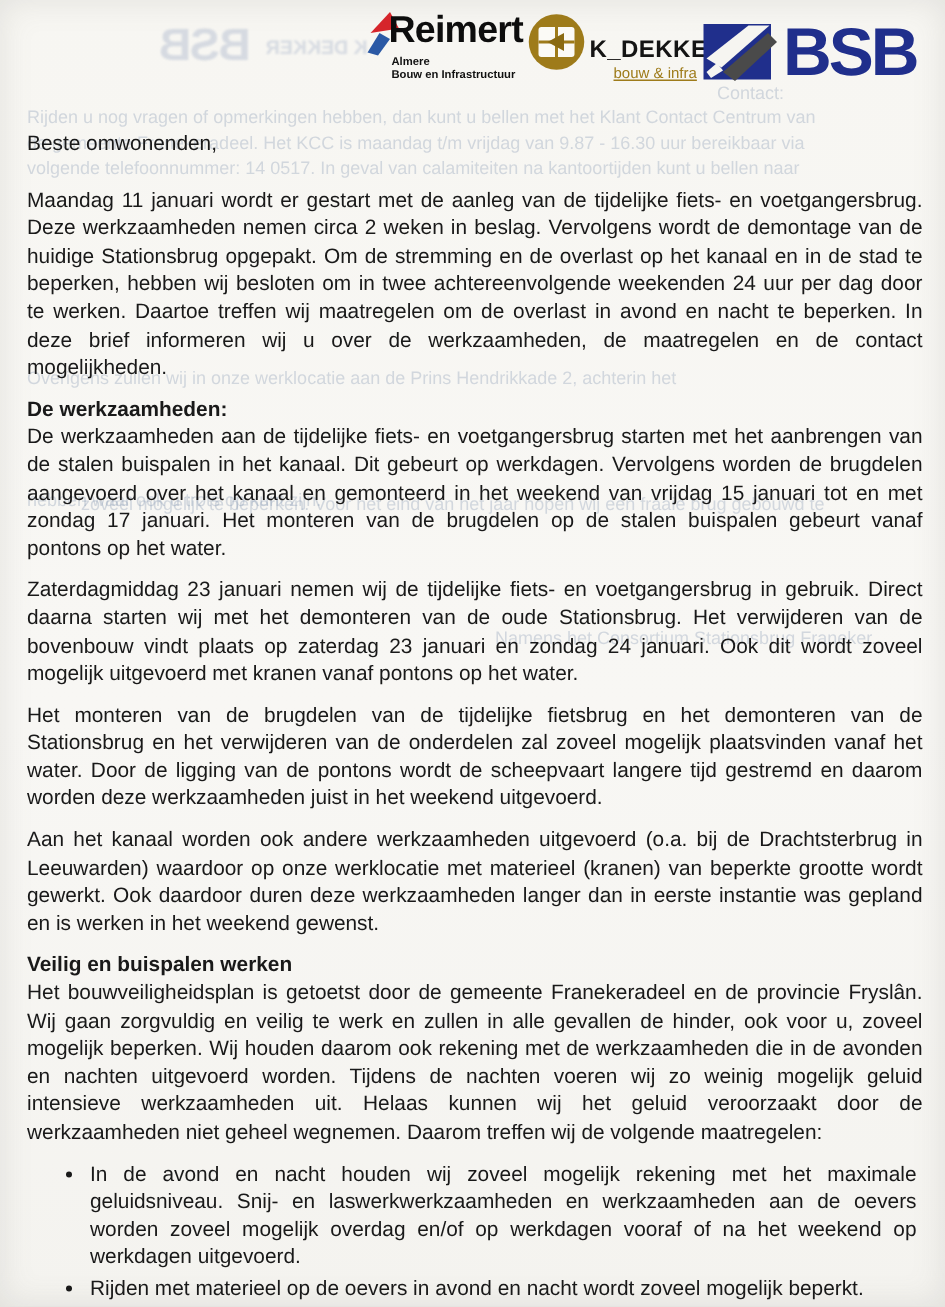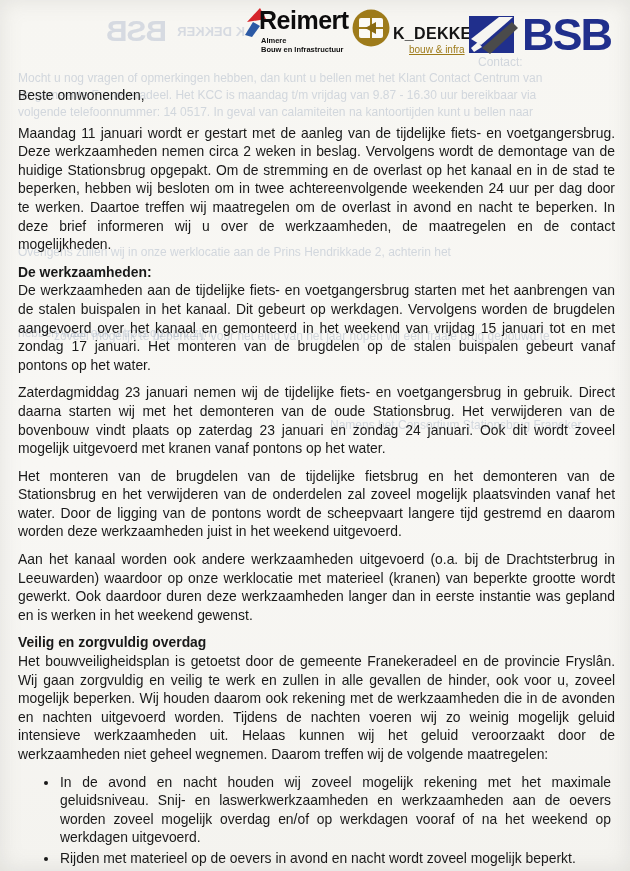--- a/index.html
+++ b/index.html
@@ -79,21 +79,21 @@
 <body>
 
 <div class="page">
 
   <div class="ghost">
     <div class="ghost-logos">
       <span class="gl-small">K DEKKER</span>
       <span class="gl-big">BSB</span>
     </div>
     <div class="ghost-line g0">Contact:</div>
-    <div class="ghost-line g1">Mocht u nog vragen of opmerkingen hebben, dan kunt u bellen met het Klant Contact Centrum van</div>
+    <div class="ghost-line g1">Rijden u nog vragen of opmerkingen hebben, dan kunt u bellen met het Klant Contact Centrum van</div>
     <div class="ghost-line g2">de gemeente Franekeradeel. Het KCC is maandag t/m vrijdag van 9.87 - 16.30 uur bereikbaar via</div>
     <div class="ghost-line g3">volgende telefoonnummer: 14 0517. In geval van calamiteiten na kantoortijden kunt u bellen naar</div>
     <div class="ghost-line g4">Overigens zullen wij in onze werklocatie aan de Prins Hendrikkade 2, achterin het</div>
     <div class="ghost-line g5">zoveel mogelijk te beperken. Voor het eind van het jaar hopen wij een fraaie brug gebouwd te</div>
     <div class="ghost-line g6">hebben waar ook u trots op kunt zijn.</div>
     <div class="ghost-line g7">Namens het Consortium Stationsbrug Franeker.</div>
   </div>
 
   <div class="header">
 
@@ -138,21 +138,21 @@
 
     <div class="heading">De werkzaamheden:</div>
     <p>De werkzaamheden aan de tijdelijke fiets- en voetgangersbrug starten met het aanbrengen van de stalen buispalen in het kanaal. Dit gebeurt op werkdagen. Vervolgens worden de brugdelen aangevoerd over het kanaal en gemonteerd in het weekend van vrijdag 15 januari tot en met zondag 17 januari. Het monteren van de brugdelen op de stalen buispalen gebeurt vanaf pontons op het water.</p>
 
     <p>Zaterdagmiddag 23 januari nemen wij de tijdelijke fiets- en voetgangersbrug in gebruik. Direct daarna starten wij met het demonteren van de oude Stationsbrug. Het verwijderen van de bovenbouw vindt plaats op zaterdag 23 januari en zondag 24 januari. Ook dit wordt zoveel mogelijk uitgevoerd met kranen vanaf pontons op het water.</p>
 
     <p>Het monteren van de brugdelen van de tijdelijke fietsbrug en het demonteren van de Stationsbrug en het verwijderen van de onderdelen zal zoveel mogelijk plaatsvinden vanaf het water. Door de ligging van de pontons wordt de scheepvaart langere tijd gestremd en daarom worden deze werkzaamheden juist in het weekend uitgevoerd.</p>
 
     <p>Aan het kanaal worden ook andere werkzaamheden uitgevoerd (o.a. bij de Drachtsterbrug in Leeuwarden) waardoor op onze werklocatie met materieel (kranen) van beperkte grootte wordt gewerkt. Ook daardoor duren deze werkzaamheden langer dan in eerste instantie was gepland en is werken in het weekend gewenst.</p>
 
-    <div class="heading">Veilig en zorgvuldig overdag</div>
+    <div class="heading">Veilig en buispalen werken</div>
     <p>Het bouwveiligheidsplan is getoetst door de gemeente Franekeradeel en de provincie Fryslân. Wij gaan zorgvuldig en veilig te werk en zullen in alle gevallen de hinder, ook voor u, zoveel mogelijk beperken. Wij houden daarom ook rekening met de werkzaamheden die in de avonden en nachten uitgevoerd worden. Tijdens de nachten voeren wij zo weinig mogelijk geluid intensieve werkzaamheden uit. Helaas kunnen wij het geluid veroorzaakt door de werkzaamheden niet geheel wegnemen. Daarom treffen wij de volgende maatregelen:</p>
 
     <ul>
       <li>In de avond en nacht houden wij zoveel mogelijk rekening met het maximale geluidsniveau. Snij- en laswerkwerkzaamheden en werkzaamheden aan de oevers worden zoveel mogelijk overdag en/of op werkdagen vooraf of na het weekend op werkdagen uitgevoerd.</li>
       <li>Rijden met materieel op de oevers in avond en nacht wordt zoveel mogelijk beperkt.</li>
       <li>Verlichting van de werkplek gebeurt slechts daar waar dit nodig is en gericht op het werk.</li>
 
     </ul>
   </div>
 

